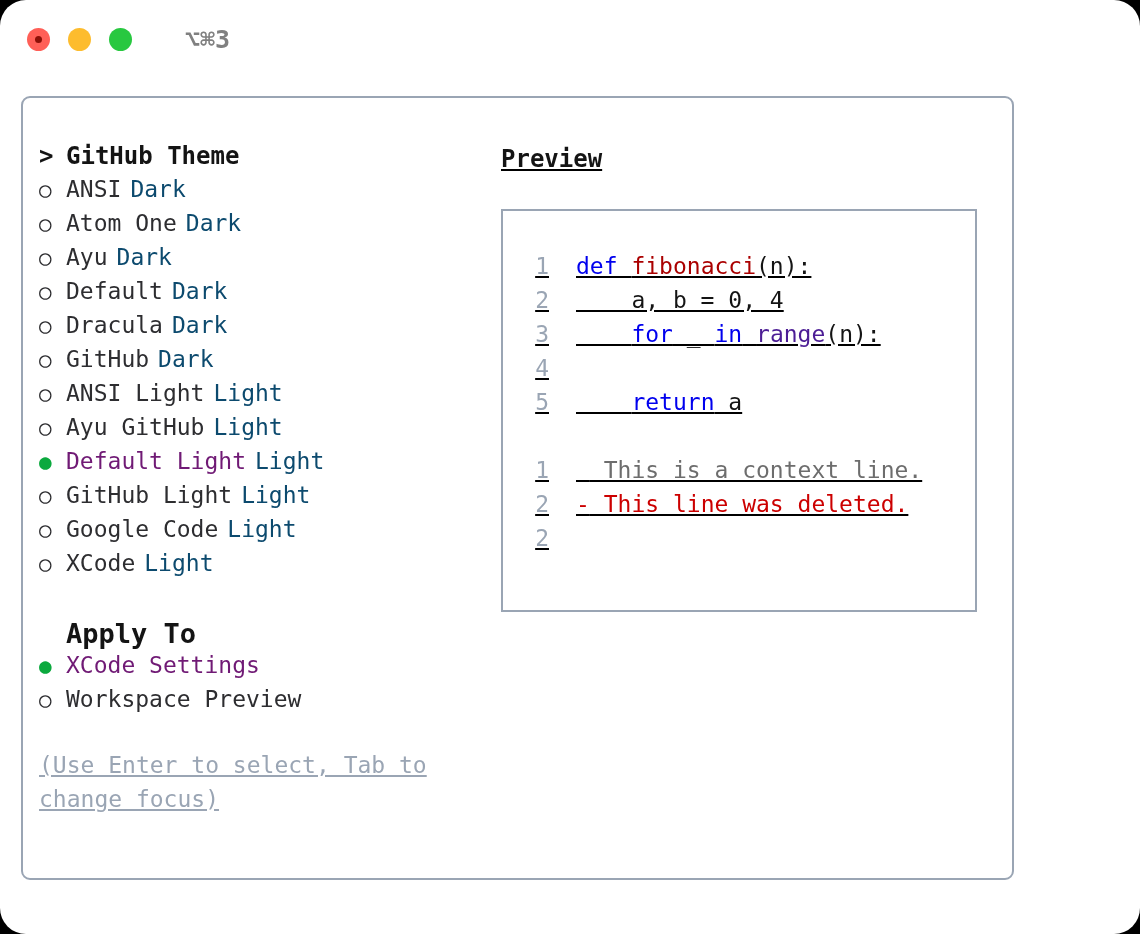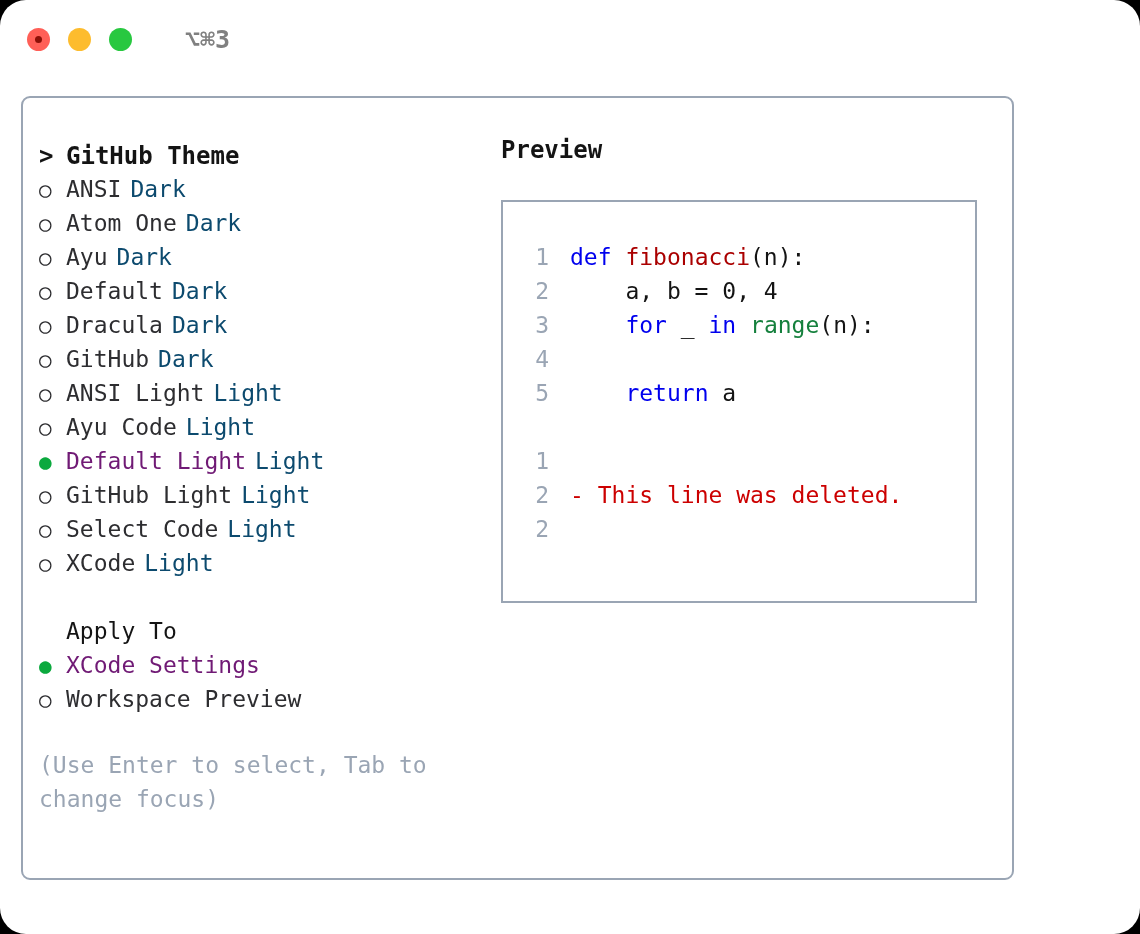--- a/index.html
+++ b/index.html
@@ -128,41 +128,43 @@
   }
 
   .item-label { color: #2d2d30; }
   .item-label.selected { color: #701a75; }
   .item-tag {
     color: #0c4a6e;
     margin-left: 9px;
   }
 
   .group-title {
-    font-weight: normal;
+    font-weight: bold;
     color: #141414;
-    font-size: 23px;
+    font-size: 27px;
   }
 
   .spacer-row { height: 34px; }
 
   .hint {
     margin-top: 28px;
     color: #9aa5b4;
     font-size: 23px;
     line-height: 34px;
     width: 400px;
+    text-decoration: underline;
   }
 
   
   .right-col {
     position: absolute;
     left: 478px;
-    top: 35px;
+    top: 44px;
     width: 500px;
+    text-decoration: underline;
   }
   .preview-title {
     font-weight: bold;
     font-size: 24px;
     color: #141414;
     line-height: 34px;
   }
   .preview-box {
     margin-top: 33px;
     width: 476px;
@@ -179,27 +181,27 @@
     font-size: 23px;
     white-space: pre;
   }
   .lineno {
     width: 28px;
     flex: 0 0 28px;
     text-align: right;
     color: #9aa5b4;
   }
   .code-text {
-    margin-left: 21px;
+    margin-left: 27px;
   }
   .blank-line { height: 34px; }
 
   .tok-kw      { color: #0000ee; }
   .tok-fn      { color: #aa0000; }
-  .tok-builtin { color: #15803d; }
+  .tok-builtin { color: #4c1d95; }
   .tok-plain   { color: #141414; }
 
   .diff-ctx { color: #6d6d6d; }
   .diff-del { color: #cc0000; }
   .diff-add { color: #00b21e; }
 </style>
 </head>
 <body>
 
 <div class="window">
@@ -224,24 +226,24 @@
         </div>
 
         <div id="theme-list">
             <div class="row"><span class="bullet off">○</span><span class="item-label">ANSI</span><span class="item-tag">Dark</span></div>
             <div class="row"><span class="bullet off">○</span><span class="item-label">Atom One</span><span class="item-tag">Dark</span></div>
             <div class="row"><span class="bullet off">○</span><span class="item-label">Ayu</span><span class="item-tag">Dark</span></div>
             <div class="row"><span class="bullet off">○</span><span class="item-label">Default</span><span class="item-tag">Dark</span></div>
             <div class="row"><span class="bullet off">○</span><span class="item-label">Dracula</span><span class="item-tag">Dark</span></div>
             <div class="row"><span class="bullet off">○</span><span class="item-label">GitHub</span><span class="item-tag">Dark</span></div>
             <div class="row"><span class="bullet off">○</span><span class="item-label">ANSI Light</span><span class="item-tag">Light</span></div>
-            <div class="row"><span class="bullet off">○</span><span class="item-label">Ayu Code</span><span class="item-tag">Light</span></div>
+            <div class="row"><span class="bullet off">○</span><span class="item-label">Ayu GitHub</span><span class="item-tag">Light</span></div>
             <div class="row"><span class="bullet on">●</span><span class="item-label selected">Default Light</span><span class="item-tag">Light</span></div>
             <div class="row"><span class="bullet off">○</span><span class="item-label">GitHub Light</span><span class="item-tag">Light</span></div>
-            <div class="row"><span class="bullet off">○</span><span class="item-label">Select Code</span><span class="item-tag">Light</span></div>
+            <div class="row"><span class="bullet off">○</span><span class="item-label">Google Code</span><span class="item-tag">Light</span></div>
             <div class="row"><span class="bullet off">○</span><span class="item-label">XCode</span><span class="item-tag">Light</span></div>
           </div>
 
         <div class="spacer-row"></div>
 
         <div class="row">
           <span class="bullet empty">○</span>
           <span class="group-title">Apply To</span>
         </div>
 
@@ -259,21 +261,21 @@
         <div class="preview-box">
           <div id="code-block">
               <div class="code-line"><span class="lineno">1</span><span class="code-text"><span class="tok-kw">def </span><span class="tok-fn">fibonacci</span><span class="tok-plain">(n):</span></span></div>
               <div class="code-line"><span class="lineno">2</span><span class="code-text"><span class="tok-plain">    a, b = 0, 4</span></span></div>
               <div class="code-line"><span class="lineno">3</span><span class="code-text"><span class="tok-plain">    </span><span class="tok-kw">for</span><span class="tok-plain"> _ </span><span class="tok-kw">in</span><span class="tok-plain"> </span><span class="tok-builtin">range</span><span class="tok-plain">(n):</span></span></div>
               <div class="code-line"><span class="lineno">4</span></div>
               <div class="code-line"><span class="lineno">5</span><span class="code-text"><span class="tok-plain">    </span><span class="tok-kw">return</span><span class="tok-plain"> a</span></span></div>
             </div>
           <div class="blank-line"></div>
           <div id="diff-block">
-              <div class="code-line"><span class="lineno">1</span></div>
+              <div class="code-line"><span class="lineno">1</span><span class="code-text diff-ctx"><span> </span><span> This is a context line.</span></span></div>
               <div class="code-line"><span class="lineno">2</span><span class="code-text diff-del"><span>-</span><span> This line was deleted.</span></span></div>
               <div class="code-line"><span class="lineno">2</span></div>
             </div>
         </div>
       </div>
 
     </div>
   </div>
 </div>
 

